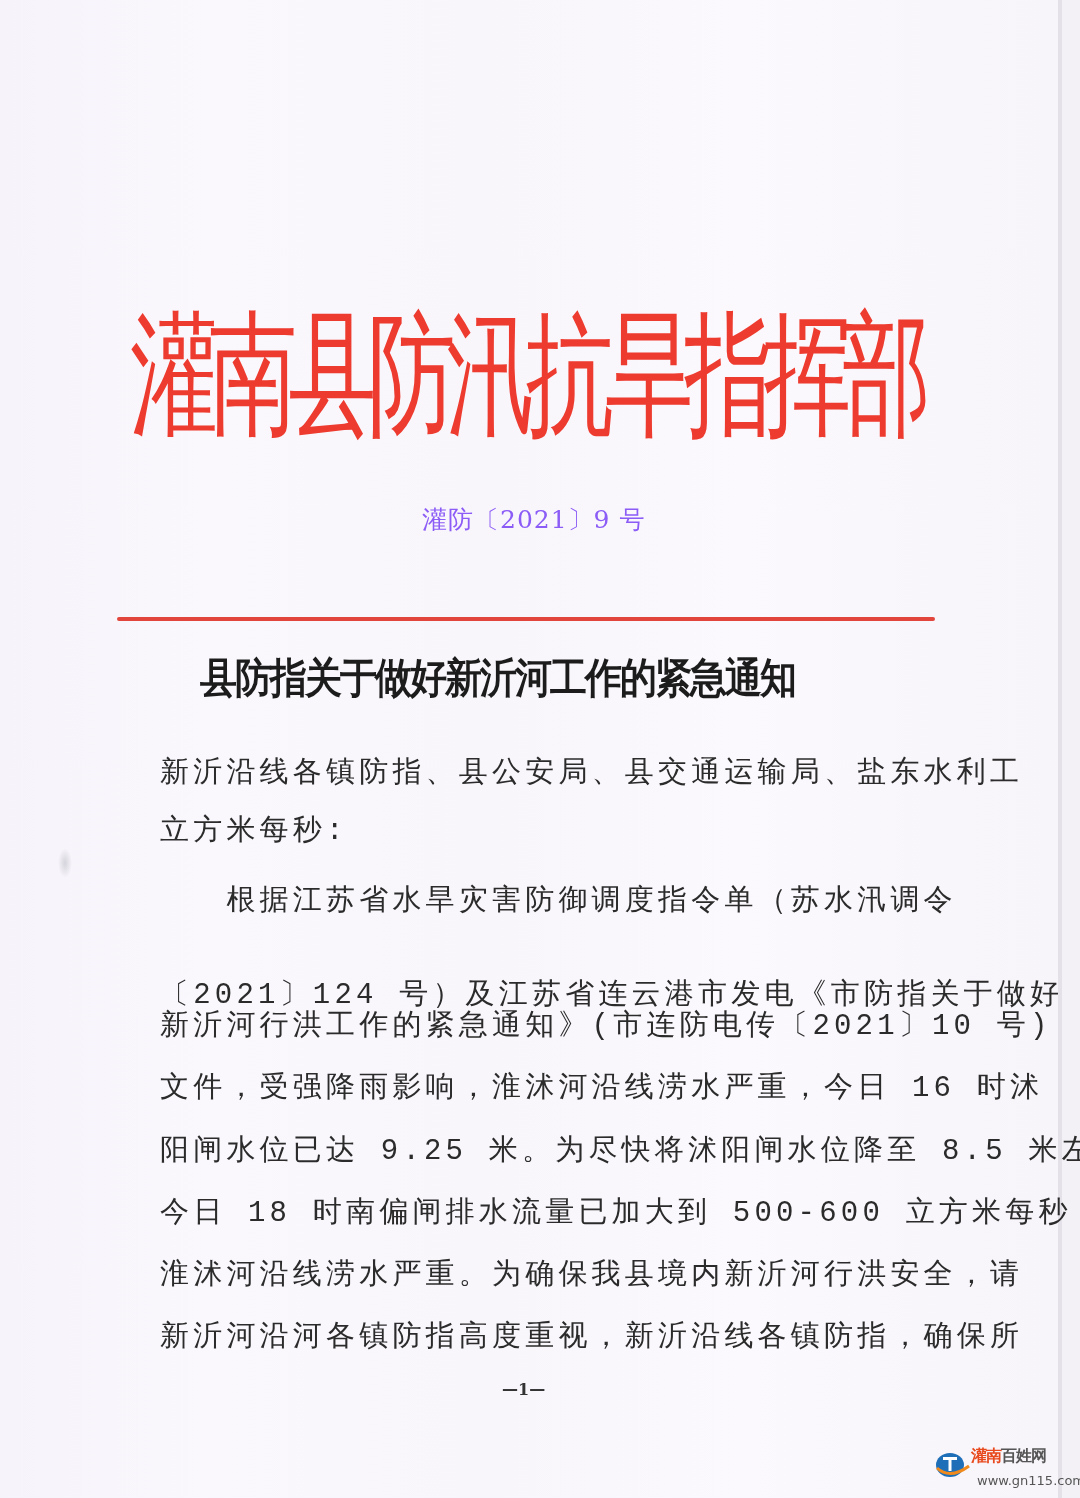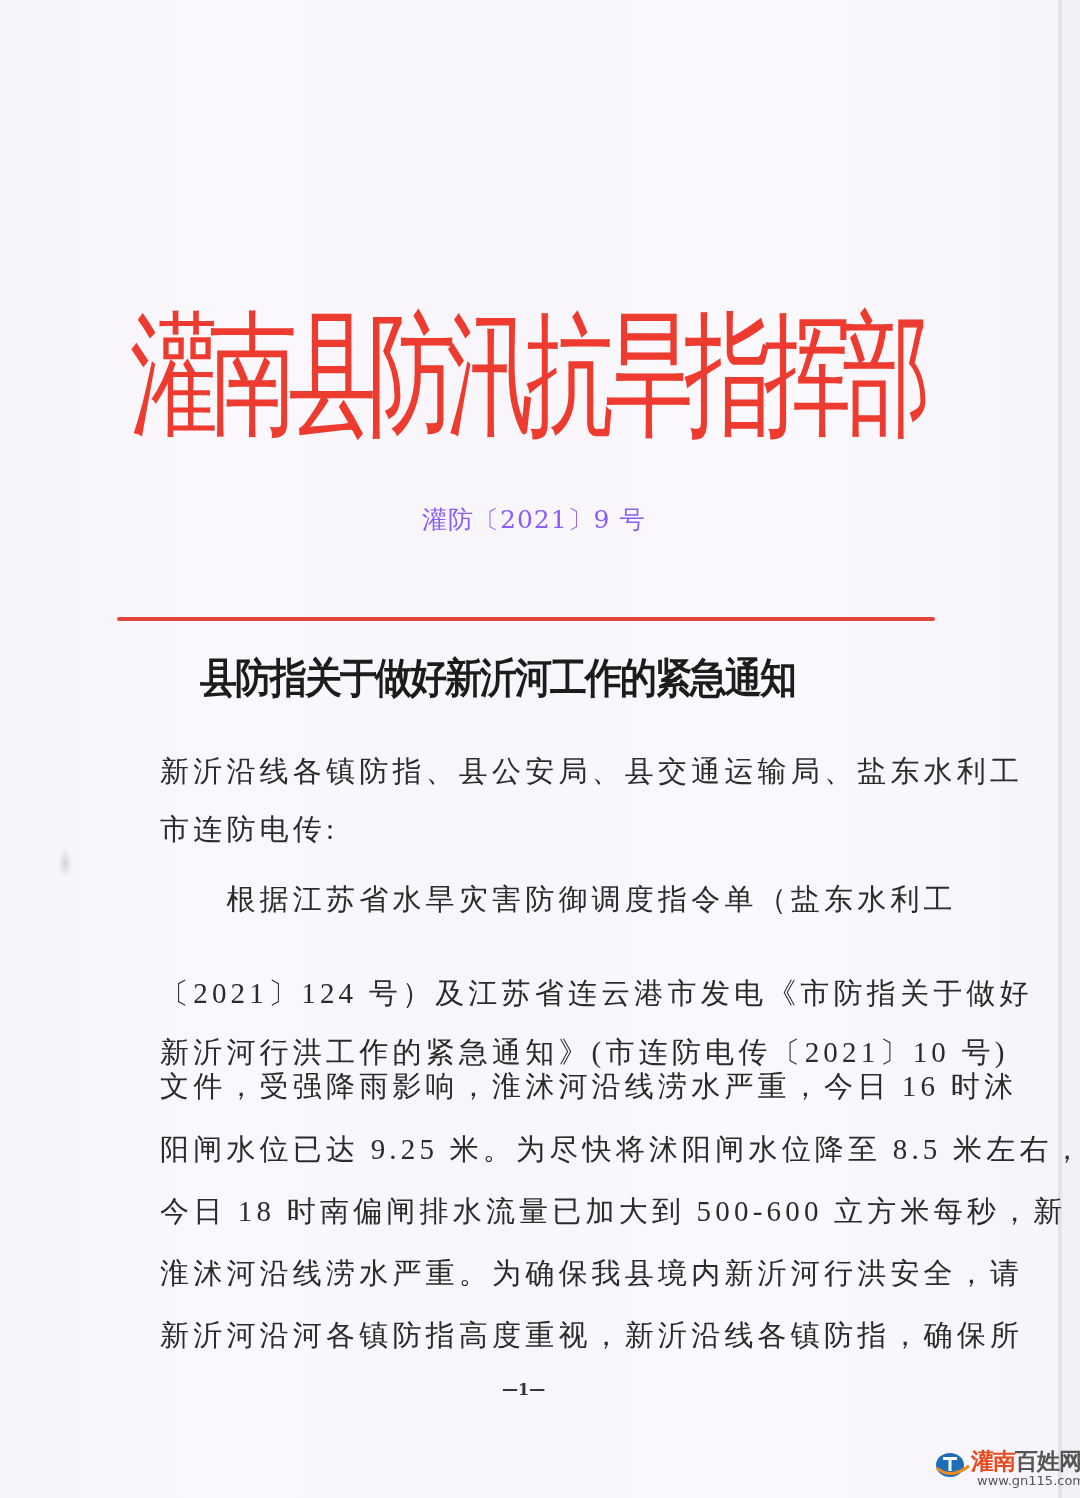--- a/index.html
+++ b/index.html
@@ -79,21 +79,21 @@
     transform: scaleY(1.12);
     transform-origin: left top;
   }
   .body-line {
     position: absolute;
     left: 160px;
     font-size: 29px;
     color: #2b2b2b;
     white-space: nowrap;
     letter-spacing: 4.2px;
-    font-family: Liberation Serif, serif;
+    font-family: Liberation Mono, monospace;
   }
   .page-num {
     position: absolute;
     left: 502px;
     top: 1380px;
     font-size: 16px;
     color: #333;
     font-weight: bold;
   }
   .watermark {
@@ -105,21 +105,21 @@
   }
   .wm-logo {
     position: absolute;
     left: 0; top: 2px;
     width: 38px; height: 30px;
   }
   .wm-name {
     position: absolute;
     left: 38px; top: -2px;
     font-family: Liberation Mono, monospace;
-    font-size: 23px;
+    font-size: 16px;
     font-weight: bold;
     white-space: nowrap;
     letter-spacing: -1px;
   }
   .wm-name .a { color: #e84a1d; }
   .wm-name .b { color: #555; }
   .wm-url {
     position: absolute;
     left: 44px; top: 25px;
     font-family: "DejaVu Sans", sans-serif;
@@ -144,24 +144,24 @@
 
 <div class="header-title">灌南县防汛抗旱指挥部</div>
 
 <div class="doc-number">灌防〔2021〕9 号</div>
 
 <div class="red-rule"></div>
 
 <div class="notice-title">县防指关于做好新沂河工作的紧急通知</div>
 
 <div class="body-line" style="top:752px">新沂沿线各镇防指、县公安局、县交通运输局、盐东水利工</div>
-<div class="body-line" style="top:810px">市连防电传:</div>
-<div class="body-line" style="top:880px">　　根据江苏省水旱灾害防御调度指令单（盐东水利工</div>
+<div class="body-line" style="top:810px">立方米每秒:</div>
+<div class="body-line" style="top:880px">　　根据江苏省水旱灾害防御调度指令单（苏水汛调令</div>
 <div class="body-line" style="top:974px">〔2021〕124 号）及江苏省连云港市发电《市防指关于做好</div>
-<div class="body-line" style="top:1033px">新沂河行洪工作的紧急通知》(市连防电传〔2021〕10 号)</div>
+<div class="body-line" style="top:1005px">新沂河行洪工作的紧急通知》(市连防电传〔2021〕10 号)</div>
 <div class="body-line" style="top:1067px">文件，受强降雨影响，淮沭河沿线涝水严重，今日 16 时沭</div>
 <div class="body-line" style="top:1130px">阳闸水位已达 9.25 米。为尽快将沭阳闸水位降至 8.5 米左右，</div>
 <div class="body-line" style="top:1192px">今日 18 时南偏闸排水流量已加大到 500-600 立方米每秒，新</div>
 <div class="body-line" style="top:1254px">淮沭河沿线涝水严重。为确保我县境内新沂河行洪安全，请</div>
 <div class="body-line" style="top:1316px">新沂河沿河各镇防指高度重视，新沂沿线各镇防指，确保所</div>
 
 <div class="page-num">—1—</div>
 
 <div class="watermark">
   <svg class="wm-logo" viewBox="0 0 38 30">

